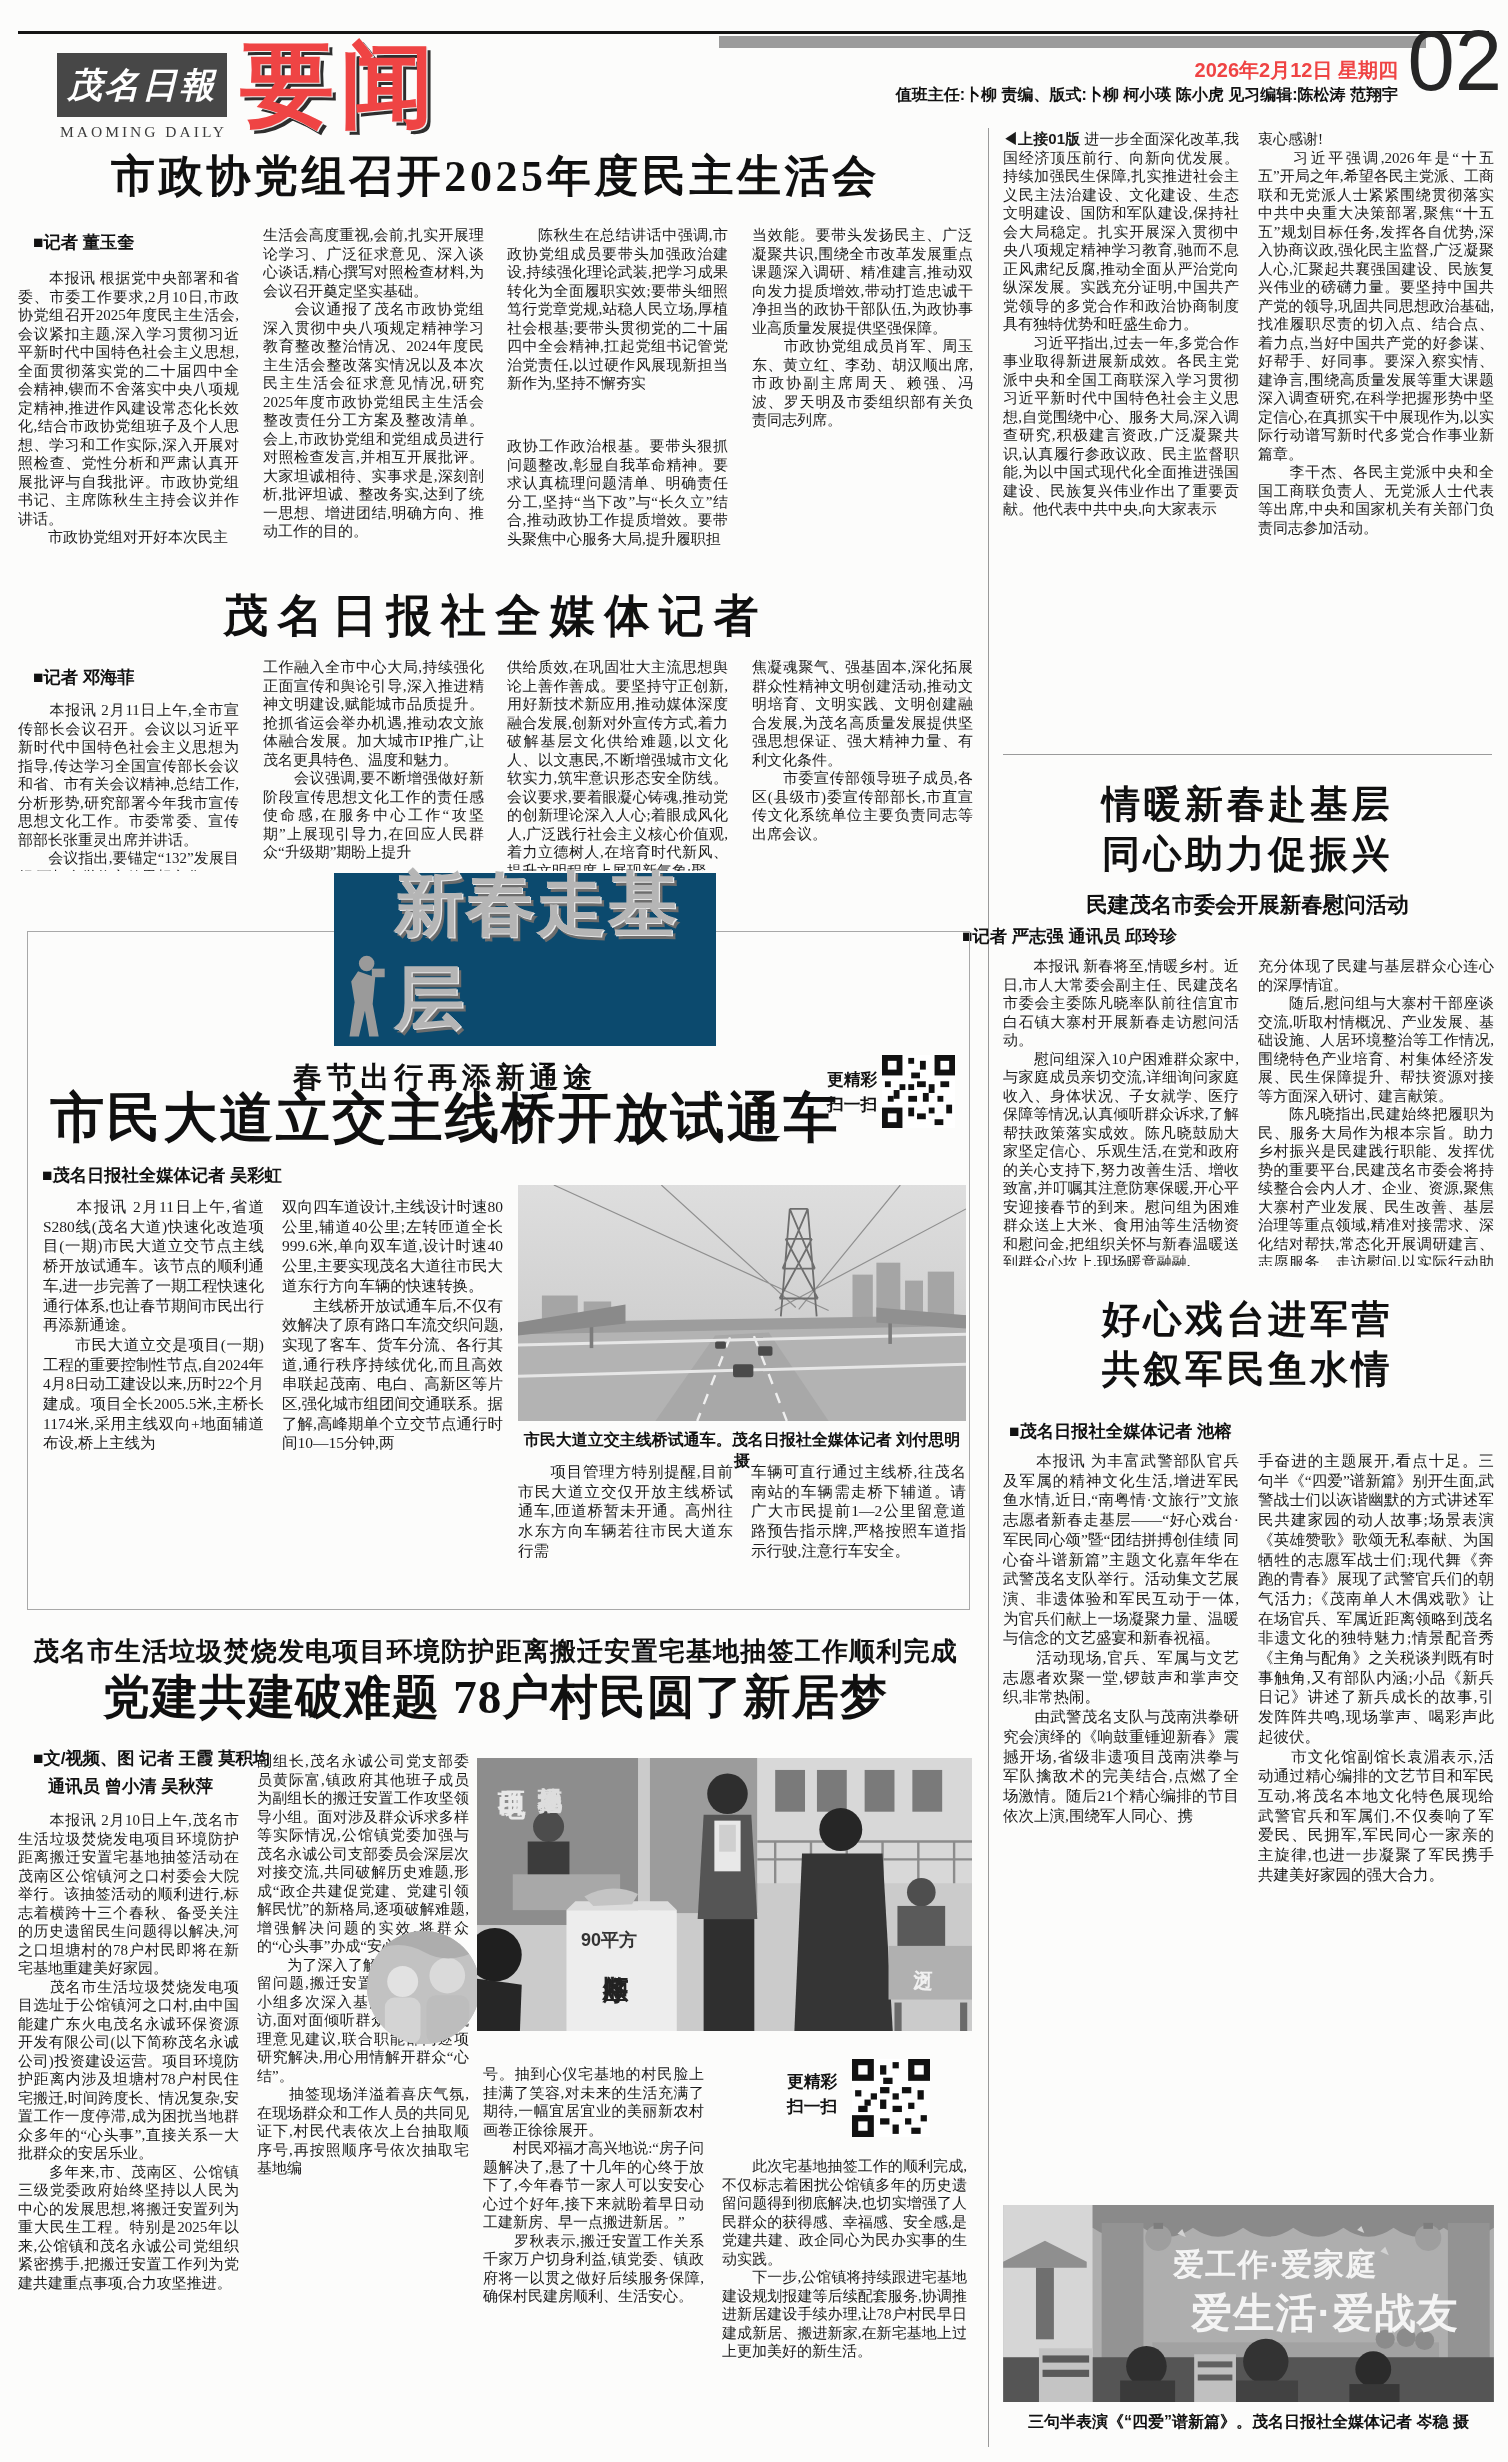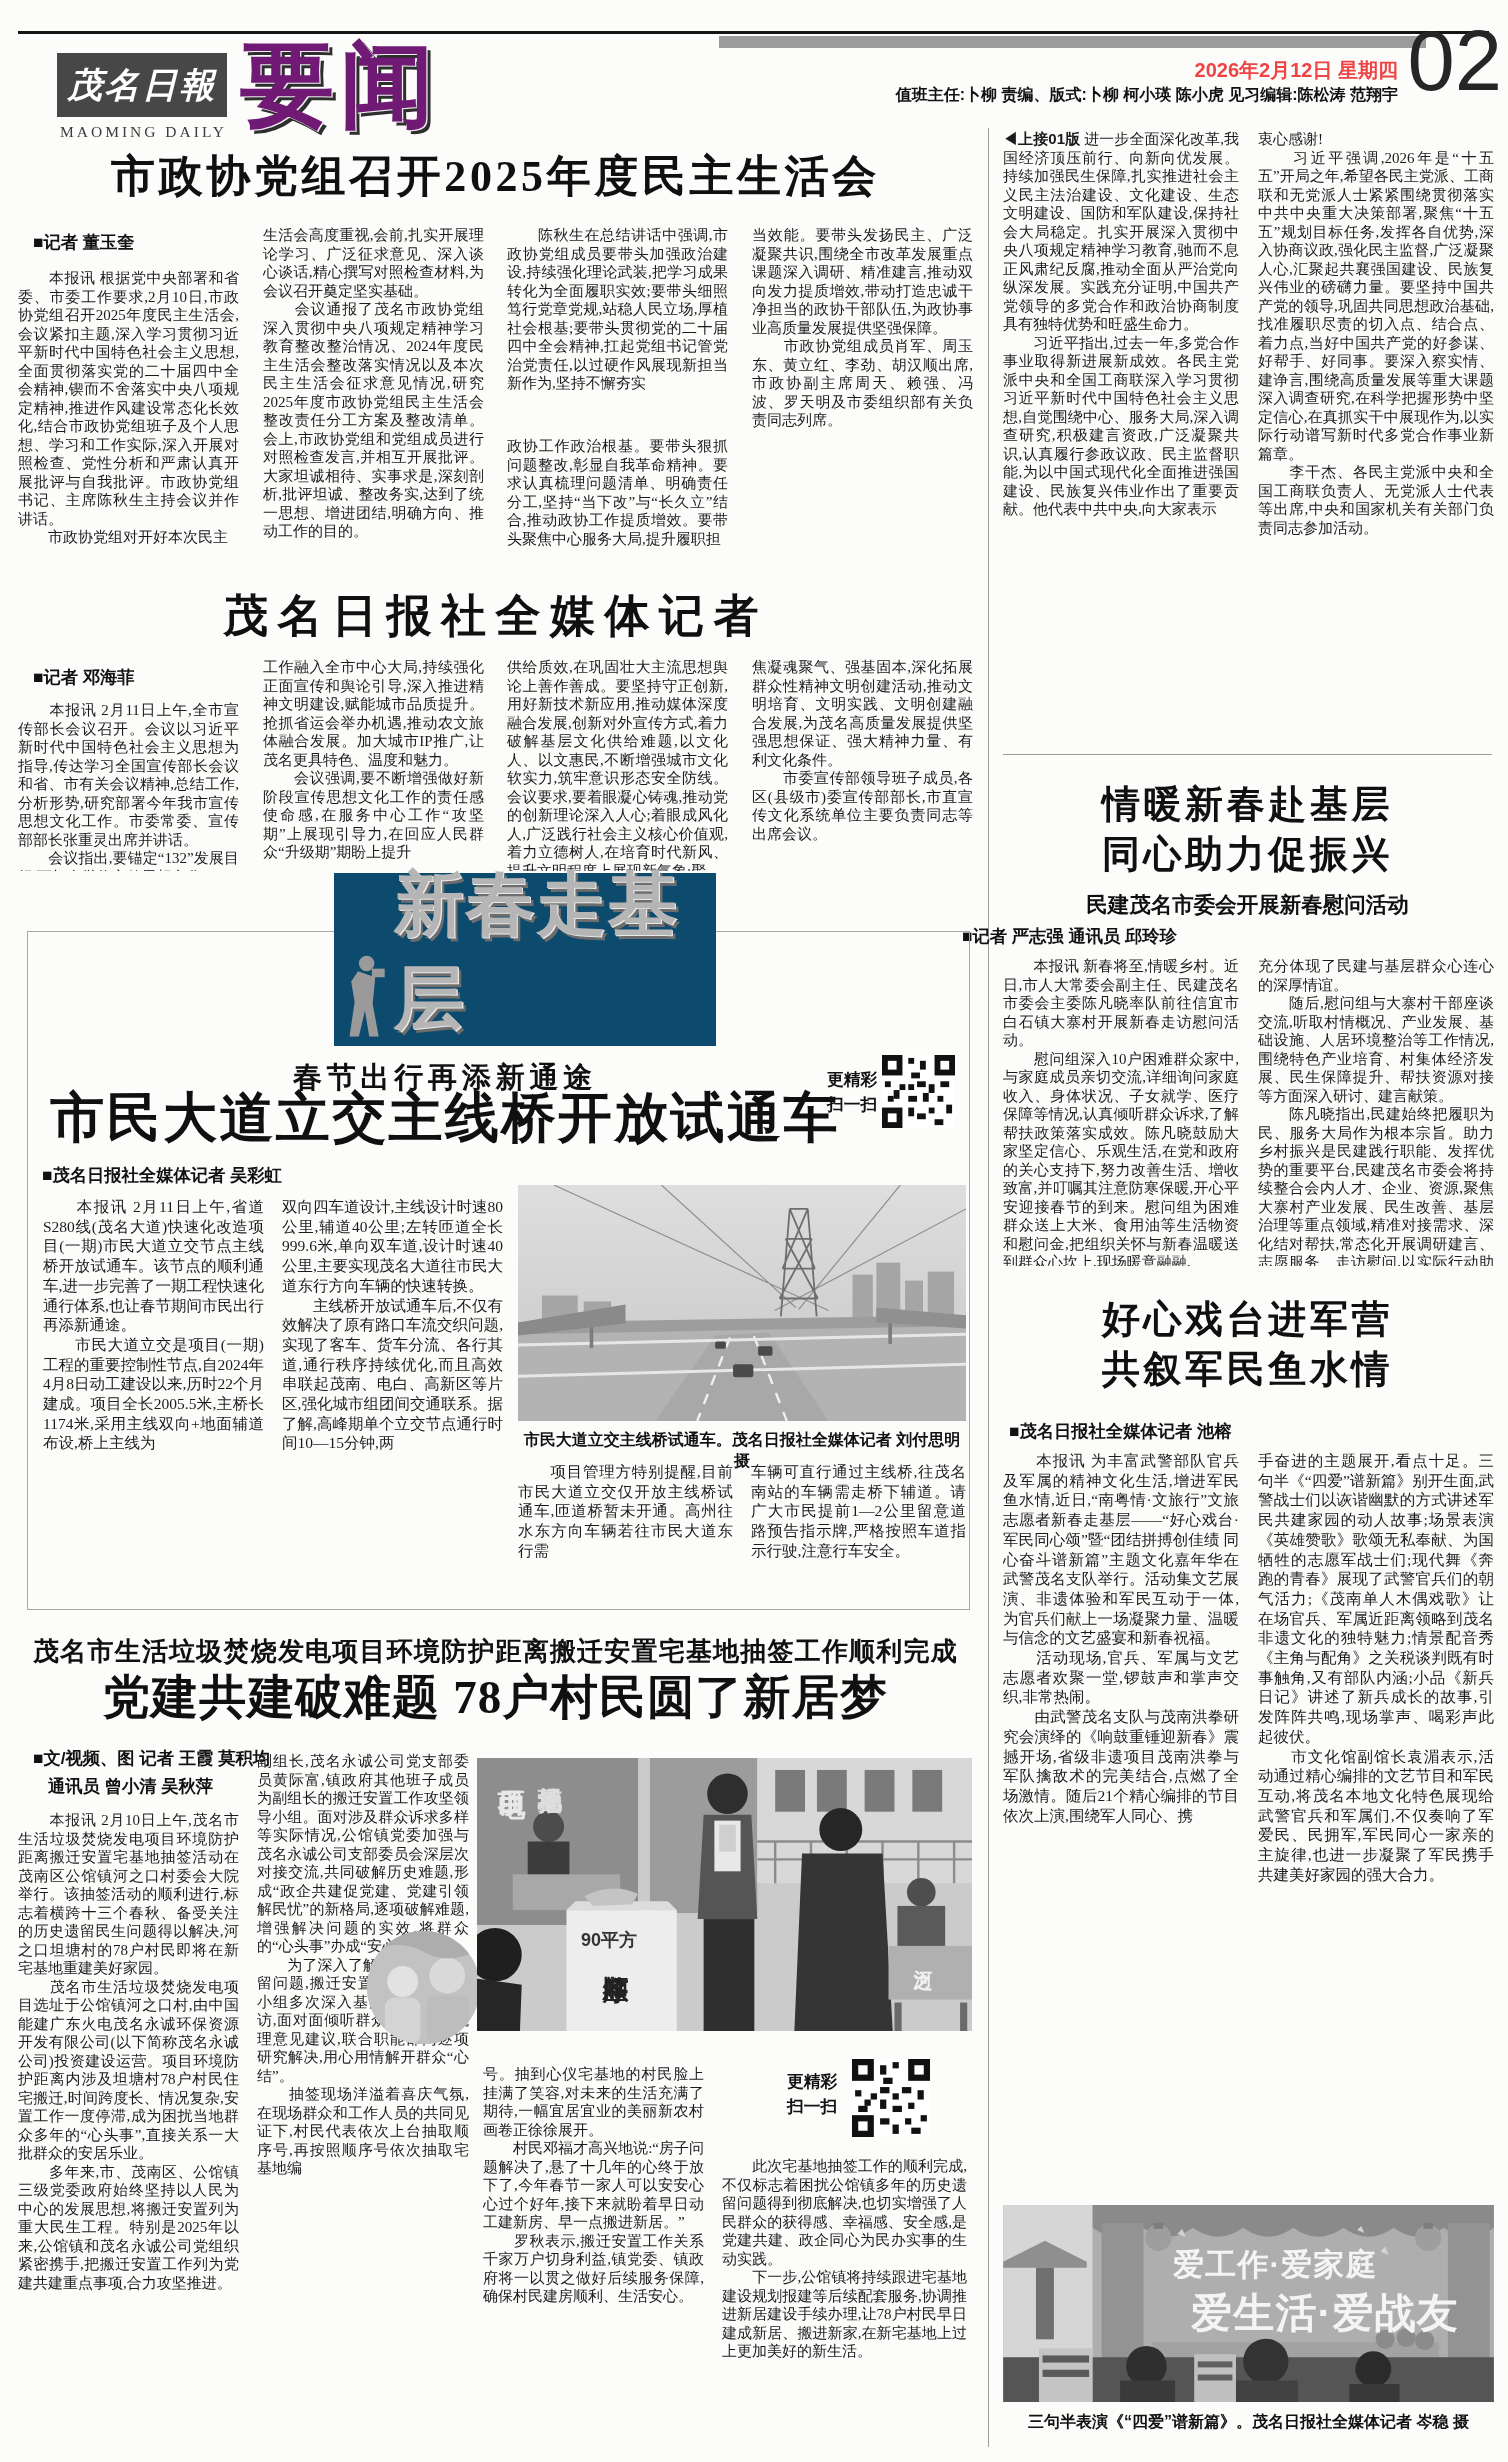--- a/index.html
+++ b/index.html
@@ -8,21 +8,21 @@
   .abs{position:absolute;}
   .rule-h{position:absolute;background:#151515;}
   .rule-thin{position:absolute;background:#9a9a9a;}
   .masthead-box{position:absolute;left:57px;top:53px;width:170px;height:64px;background:#474747;
       display:flex;align-items:center;justify-content:center;}
   .masthead-box span{color:#fff;font-size:35px;font-weight:bold;font-style:italic;
       font-family:"Liberation Serif",serif;letter-spacing:2.4px;}
   .masthead-en{position:absolute;left:57px;top:123px;width:173px;text-align:center;font-size:15.5px;
       letter-spacing:3px;color:#3c3c3c;font-family:"Liberation Serif",serif;}
   .sec3d{position:absolute;left:240px;top:38px;font-size:94px;font-weight:bold;line-height:1;
-      color:#701a75;letter-spacing:6px;text-shadow:1.2px 1.2px 0 #ededed,4.2px 4.2px 0.6px #2e2e2e;}
+      color:#ef4444;letter-spacing:6px;text-shadow:1.2px 1.2px 0 #ededed,4.2px 4.2px 0.6px #2e2e2e;}
   .dateline{position:absolute;right:110px;top:57px;width:656px;text-align:right;font-size:20px;
       font-weight:bold;font-family:"Liberation Sans",sans-serif;color:#ef4444;}
   .staffline{position:absolute;right:110px;top:85px;width:776px;text-align:right;font-size:16px;
       font-weight:bold;font-family:"Liberation Sans",sans-serif;color:#111;}
   .pagenum{position:absolute;right:6px;top:18px;font-size:85px;line-height:1;color:#262626;
       font-family:"Liberation Sans",sans-serif;}
   .headline{position:absolute;text-align:center;font-weight:bold;color:#101010;line-height:1.15;}
   .kicker{position:absolute;text-align:center;font-weight:bold;color:#101010;}
   .byline{position:absolute;font-family:"Liberation Sans",sans-serif;font-weight:bold;
       font-size:17.3px;color:#111;}

